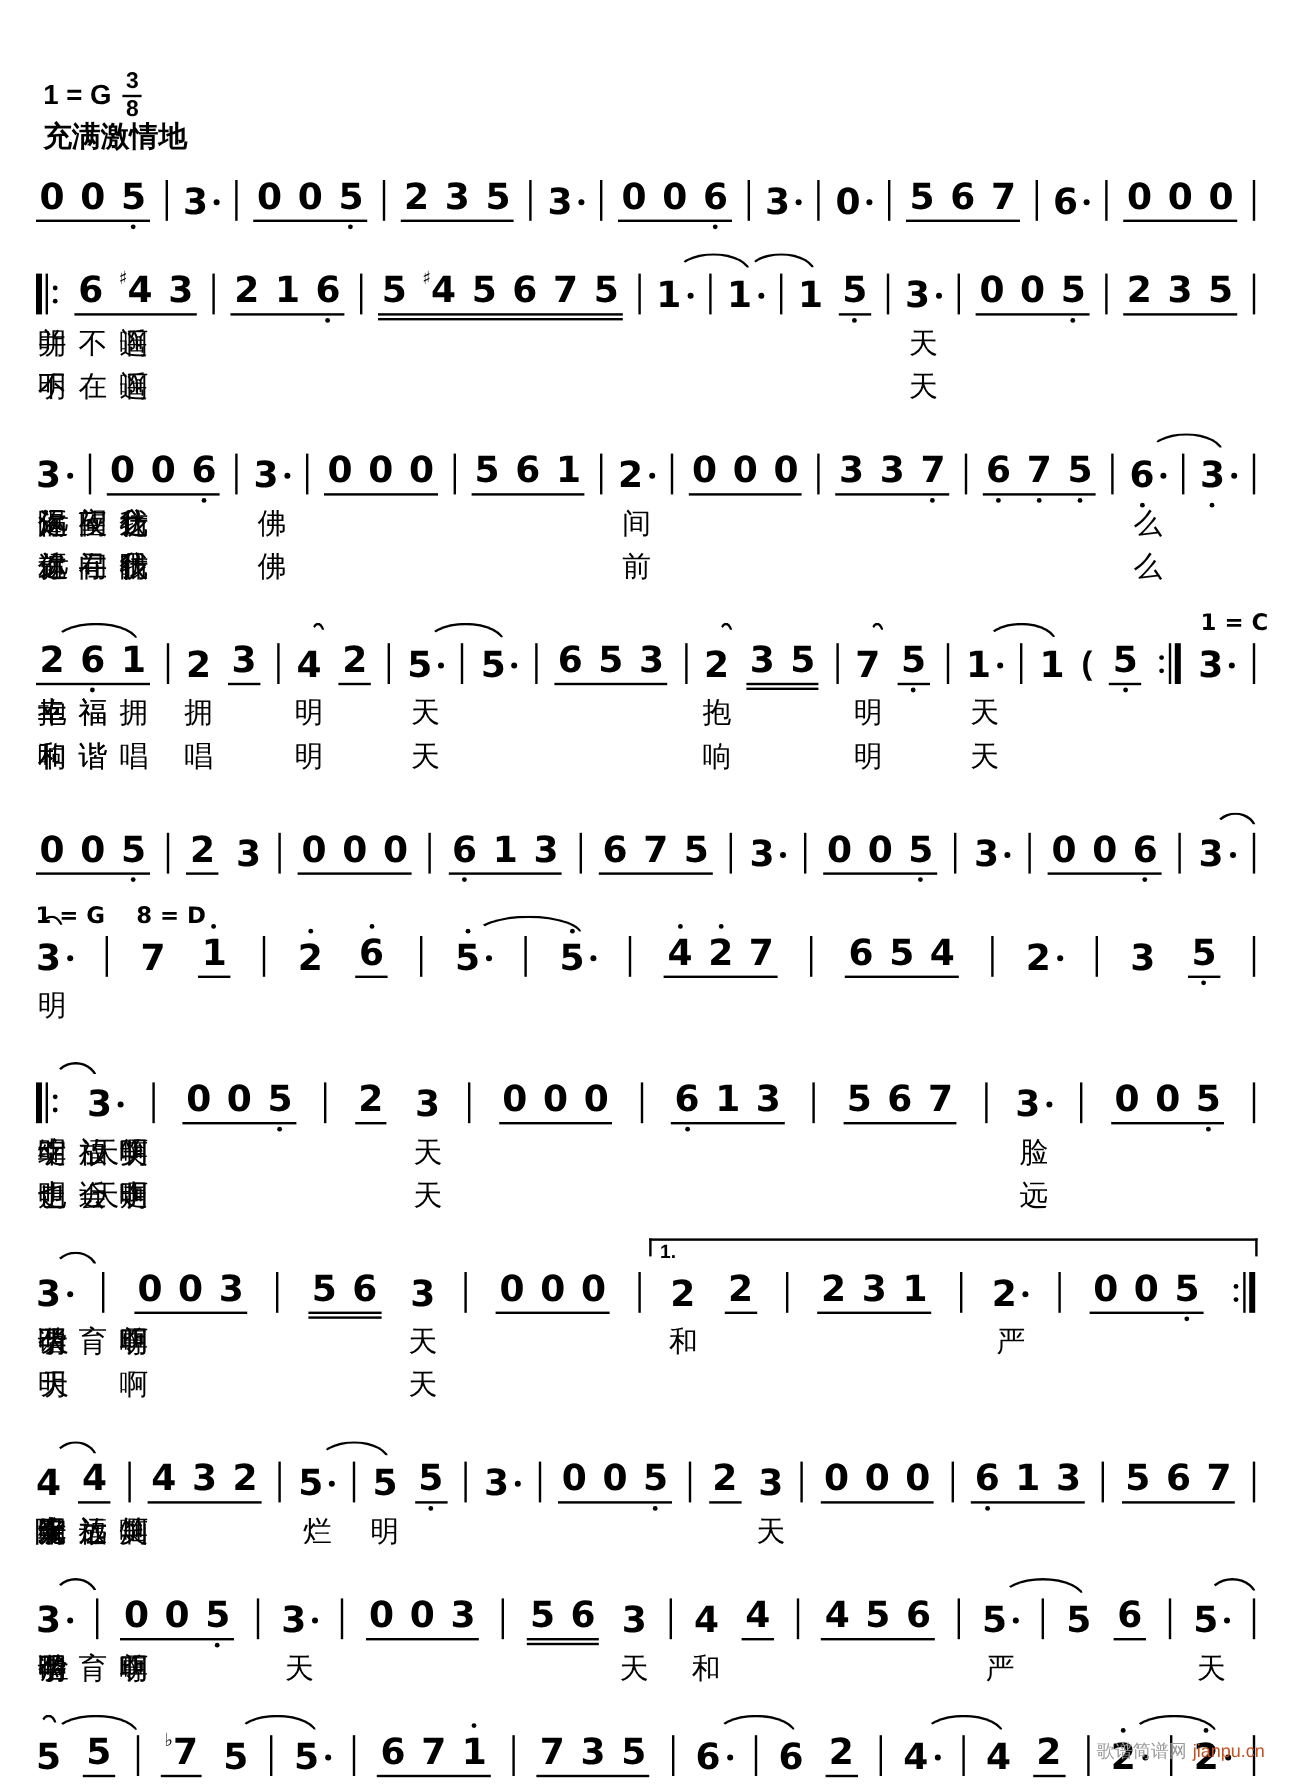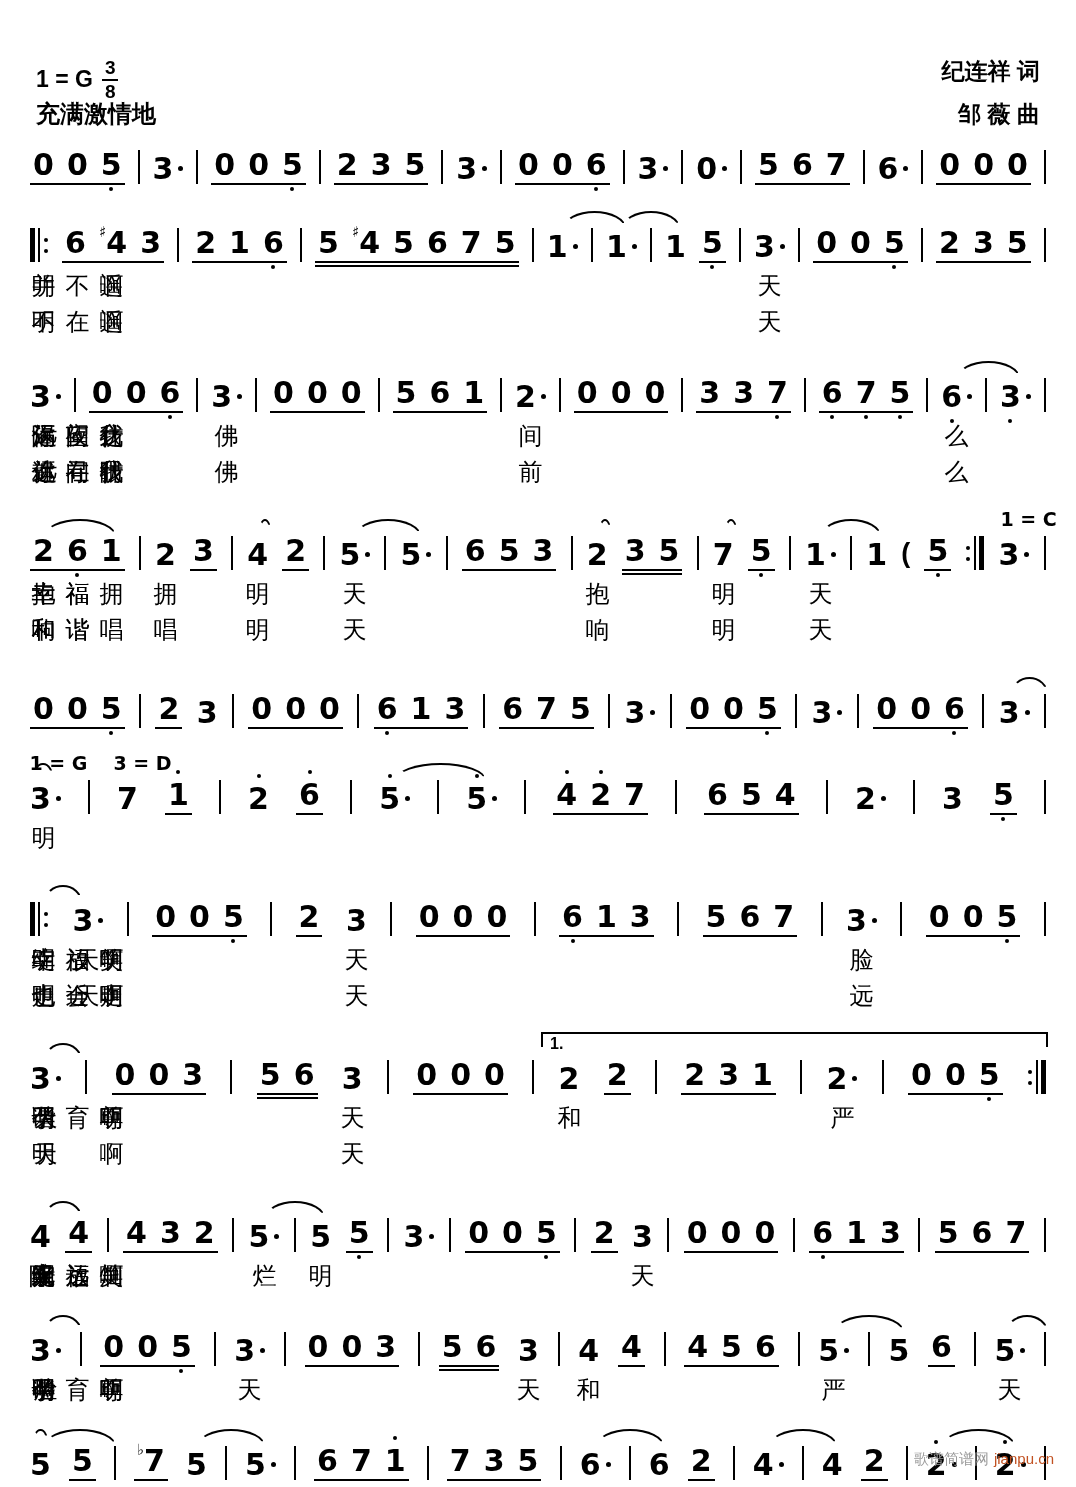--- a/index.html
+++ b/index.html
@@ -48,24 +48,20 @@
 <div class="page">
   <div class="header">
     <div class="meta-left">
       <span>1 = G</span>
       <span class="frac">
         <span class="fn">3</span>
         <span class="fd">8</span>
       </span>
     </div>
     <div class="tempo">充满激情地</div>
-    <div class="meta-right">
-      <div>纪连祥 词</div>
-      <div>邹 薇 曲</div>
-    </div>
   </div>
 
   <div class="score" id="score">
       <div class="system" style="height: 62px;">
         <div class="noterow" style="margin-top: 16px;">
           <span class="beam">
             <span class="note">
               <span class="d">0</span>
             </span>
             <span class="note">
@@ -839,21 +835,21 @@
             <span class="note">
               <span class="d">5<span class="od dn"></span></span>
             </span>
           </span>
           <span class="barwrap">
             <span class="bl"></span>
           </span>
         </div>
         <div class="slur" style="left: 2px; width: 17.5px; top: -15px;"></div>
         <div class="slur" style="left: 364.5px; width: 87px; top: -15px;"></div>
-        <div class="keylabel" style="left: 83.5px; top: -26px;">3 = D</div>
+        <div class="keylabel" style="left: 83.5px; top: -26px;">8 = D</div>
         <div class="keylabel" style="left: -0.5px; top: -26px;">1 = G</div>
         <div class="lyric" style="left: 13.5px; top: 44px;">明</div>
       </div>
       <div class="system" style="height: 134px;">
         <div class="noterow" style="margin-top: 16px;">
           <span class="barwrap">
             <span class="bl thick"></span>
             <span class="bl"></span>
             <span class="rdots">
               <span class="rdot"></span>

